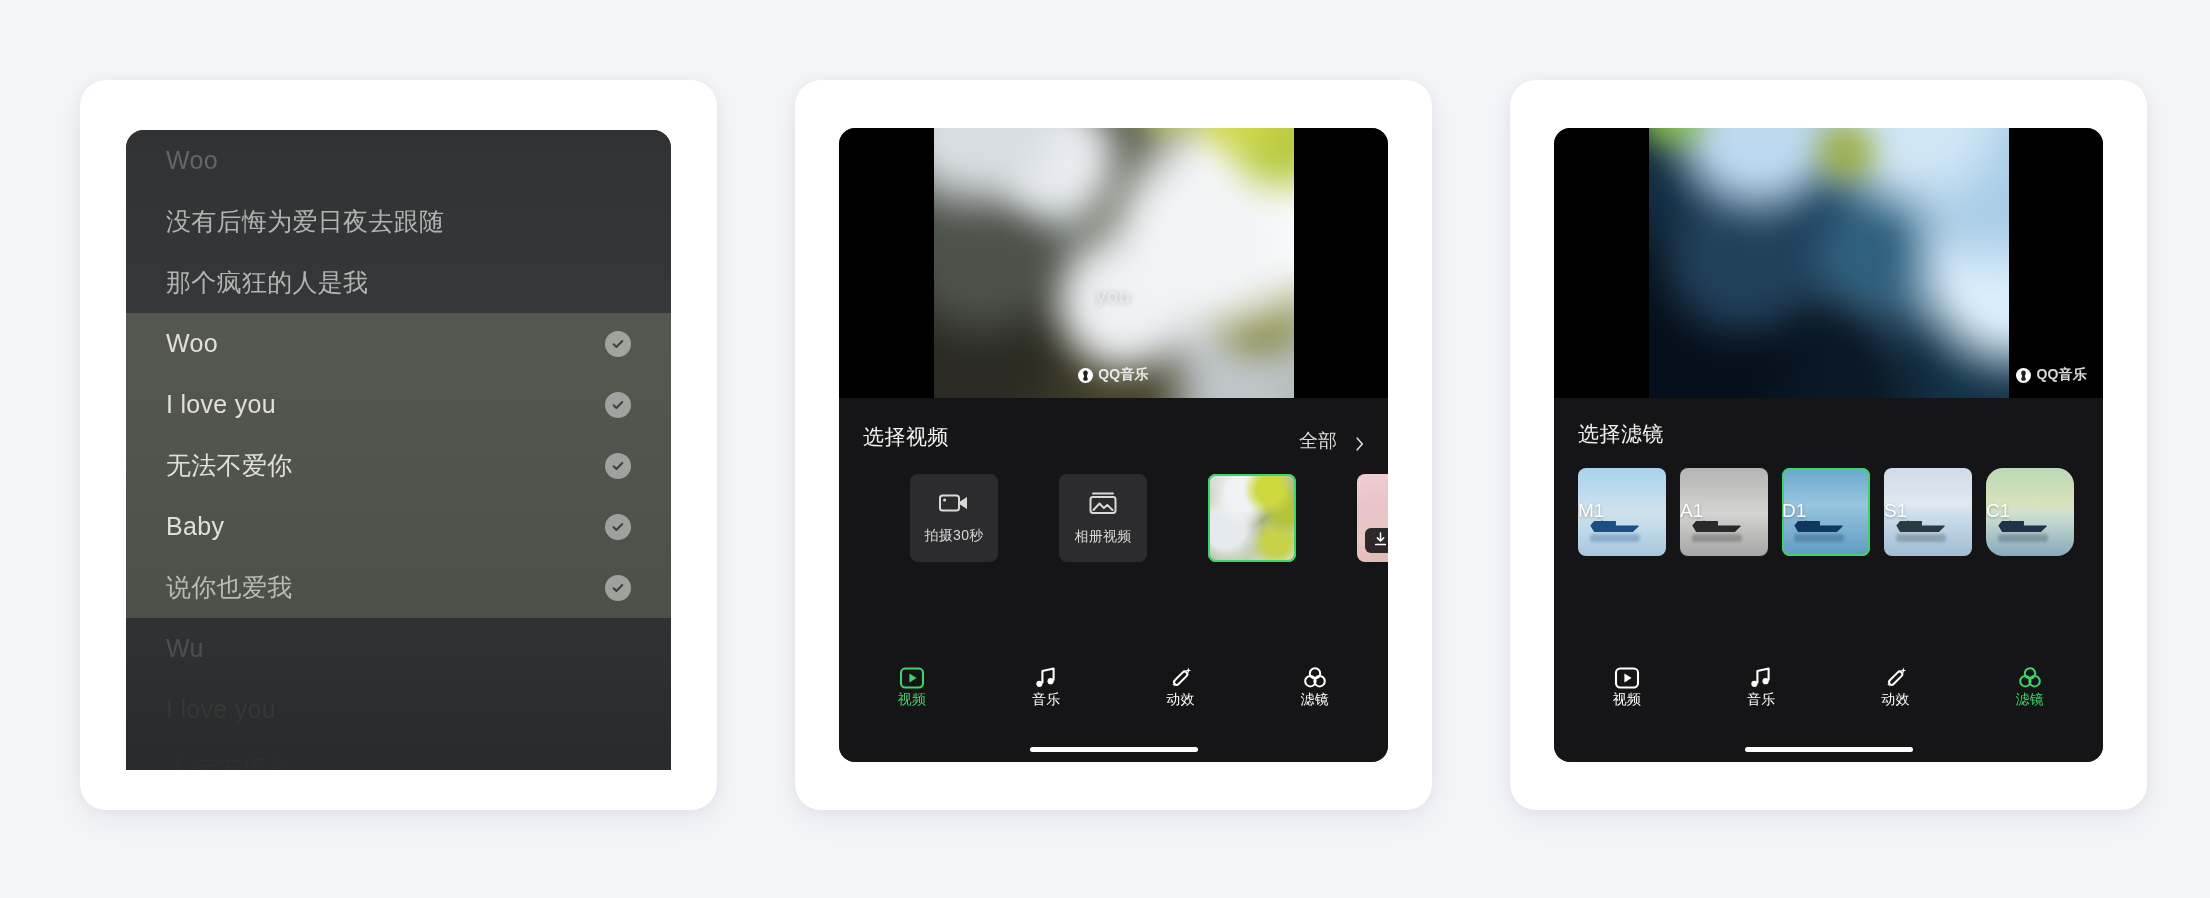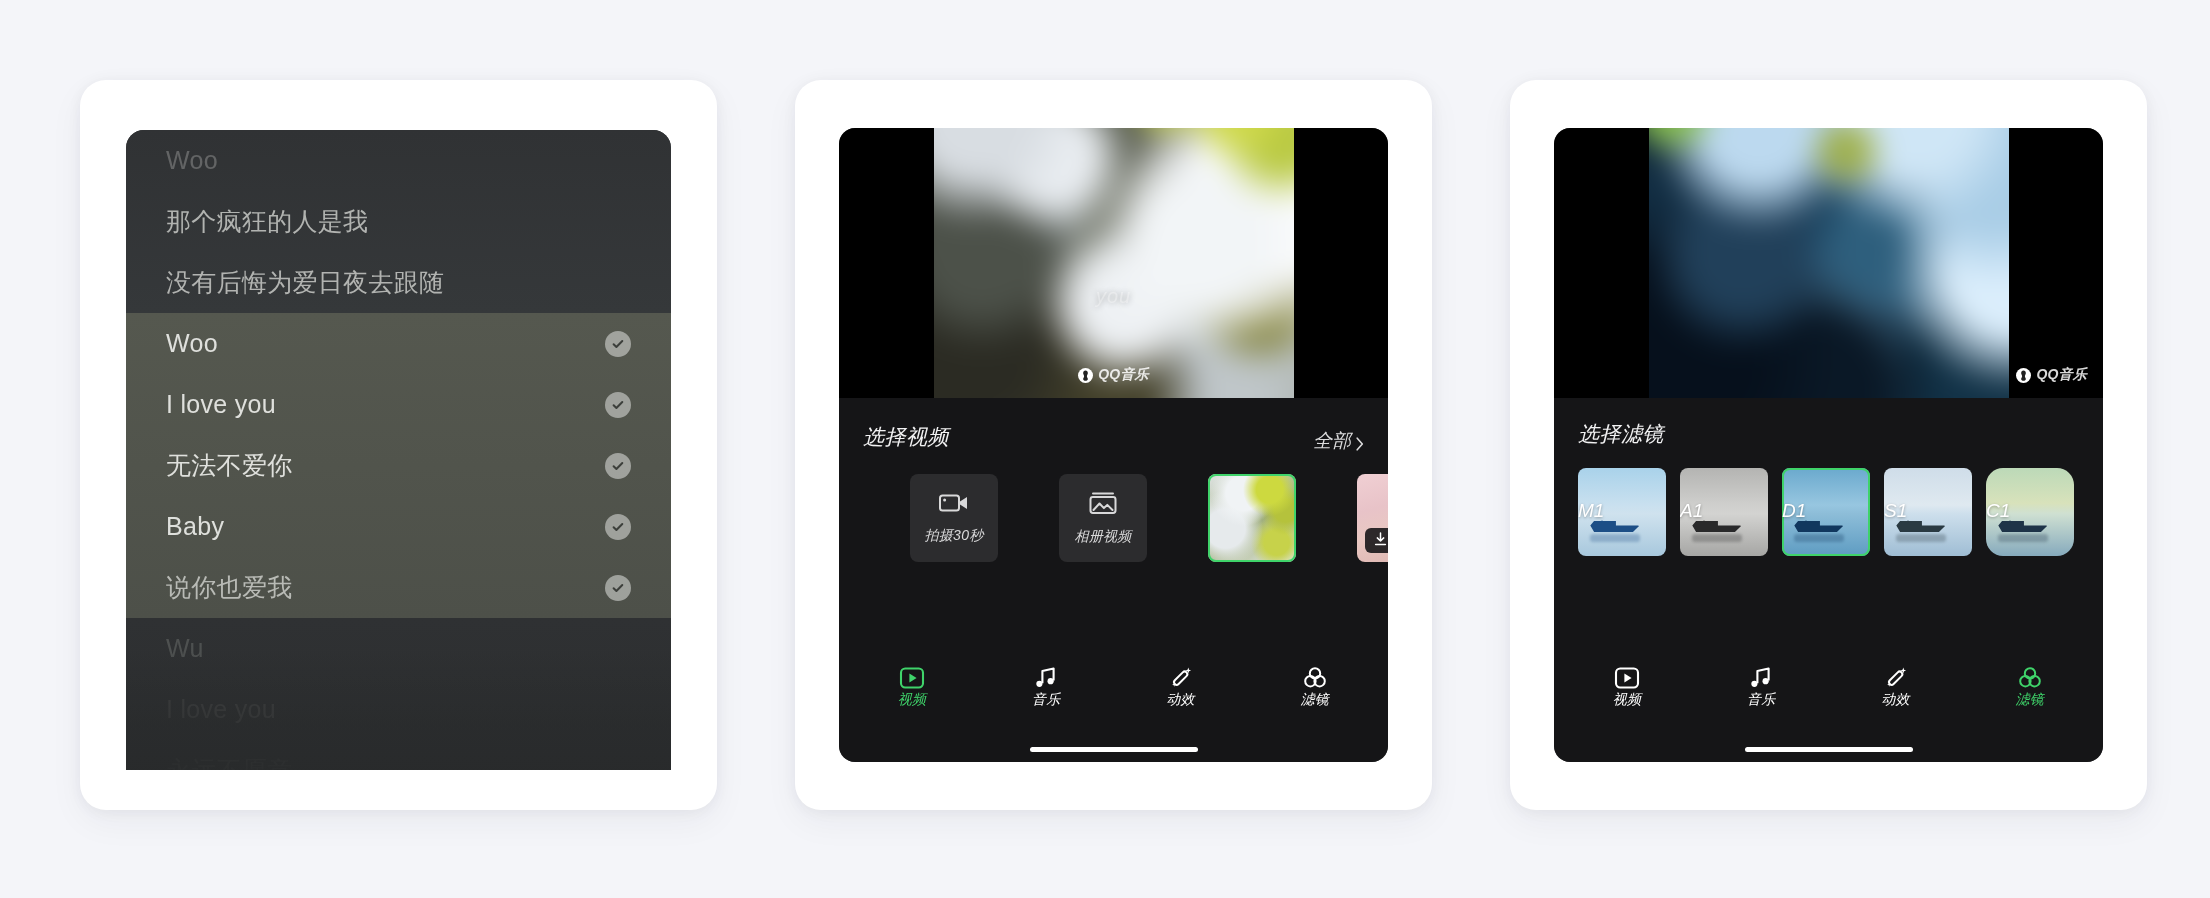--- a/index.html
+++ b/index.html
@@ -81,21 +81,20 @@
   }
 
   
   .phone {
     width: 549px; height: 634px;
     background: #737373;
     border-radius: 16px;
     overflow: hidden;
     display: flex; flex-direction: column;
     position: relative;
-    font-style: italic;
   }
 
   
   .preview {
     height: 270px;
     background: #000;
     position: relative;
     overflow: hidden;
     display: flex;
     justify-content: center;
@@ -159,21 +158,21 @@
 
   
   .picker { background: #151517; flex: 1; display: flex; flex-direction: column; }
   .picker-head {
     display: flex; align-items: center; justify-content: space-between;
     padding: 22px 24px 0 24px;
   }
   .picker-title { color: #f2f2f3; font-size: 21px; letter-spacing: .5px; }
   .picker-all {
     color: #dcdcdd; font-size: 19px;
-    display: flex; align-items: center; gap: 5px; margin-top: 8px;
+    display: flex; align-items: center; gap: 19px; margin-top: 8px;
   }
   .chev { width: 8px; height: 14px; }
 
   .thumb-row {
     display: flex; gap: 14px;
     padding: 20px 0 0 24px;
     overflow: hidden;
   }
   .tile {
     width: 88px; height: 88px; border-radius: 8px;
@@ -293,24 +292,24 @@
 <div class="stage">
 
   <div class="card card-a">
     <div class="lyric-sheet">
 
       <div class="lyr-band band-top">
         <div class="lyr-row">
           <span class="lyr-txt t-dim">Woo</span>
         </div>
         <div class="lyr-row">
+          <span class="lyr-txt t-mid">没有后悔为爱日夜去跟随</span>
+        </div>
+        <div class="lyr-row">
           <span class="lyr-txt t-mid">那个疯狂的人是我</span>
-        </div>
-        <div class="lyr-row">
-          <span class="lyr-txt t-mid">没有后悔为爱日夜去跟随</span>
         </div>
       </div>
 
       <div class="lyr-band band-mid">
         <div class="lyr-row">
           <span class="lyr-txt t-bright">Woo</span>
           <span class="check">
               <svg width="16" height="16" viewBox="0 0 16 16">
                 <path d="M3.6 8.2l2.8 2.8 5.9-6" fill="none" stroke="#3c3f3b" stroke-width="2" stroke-linecap="round" stroke-linejoin="round"></path>
               </svg>

